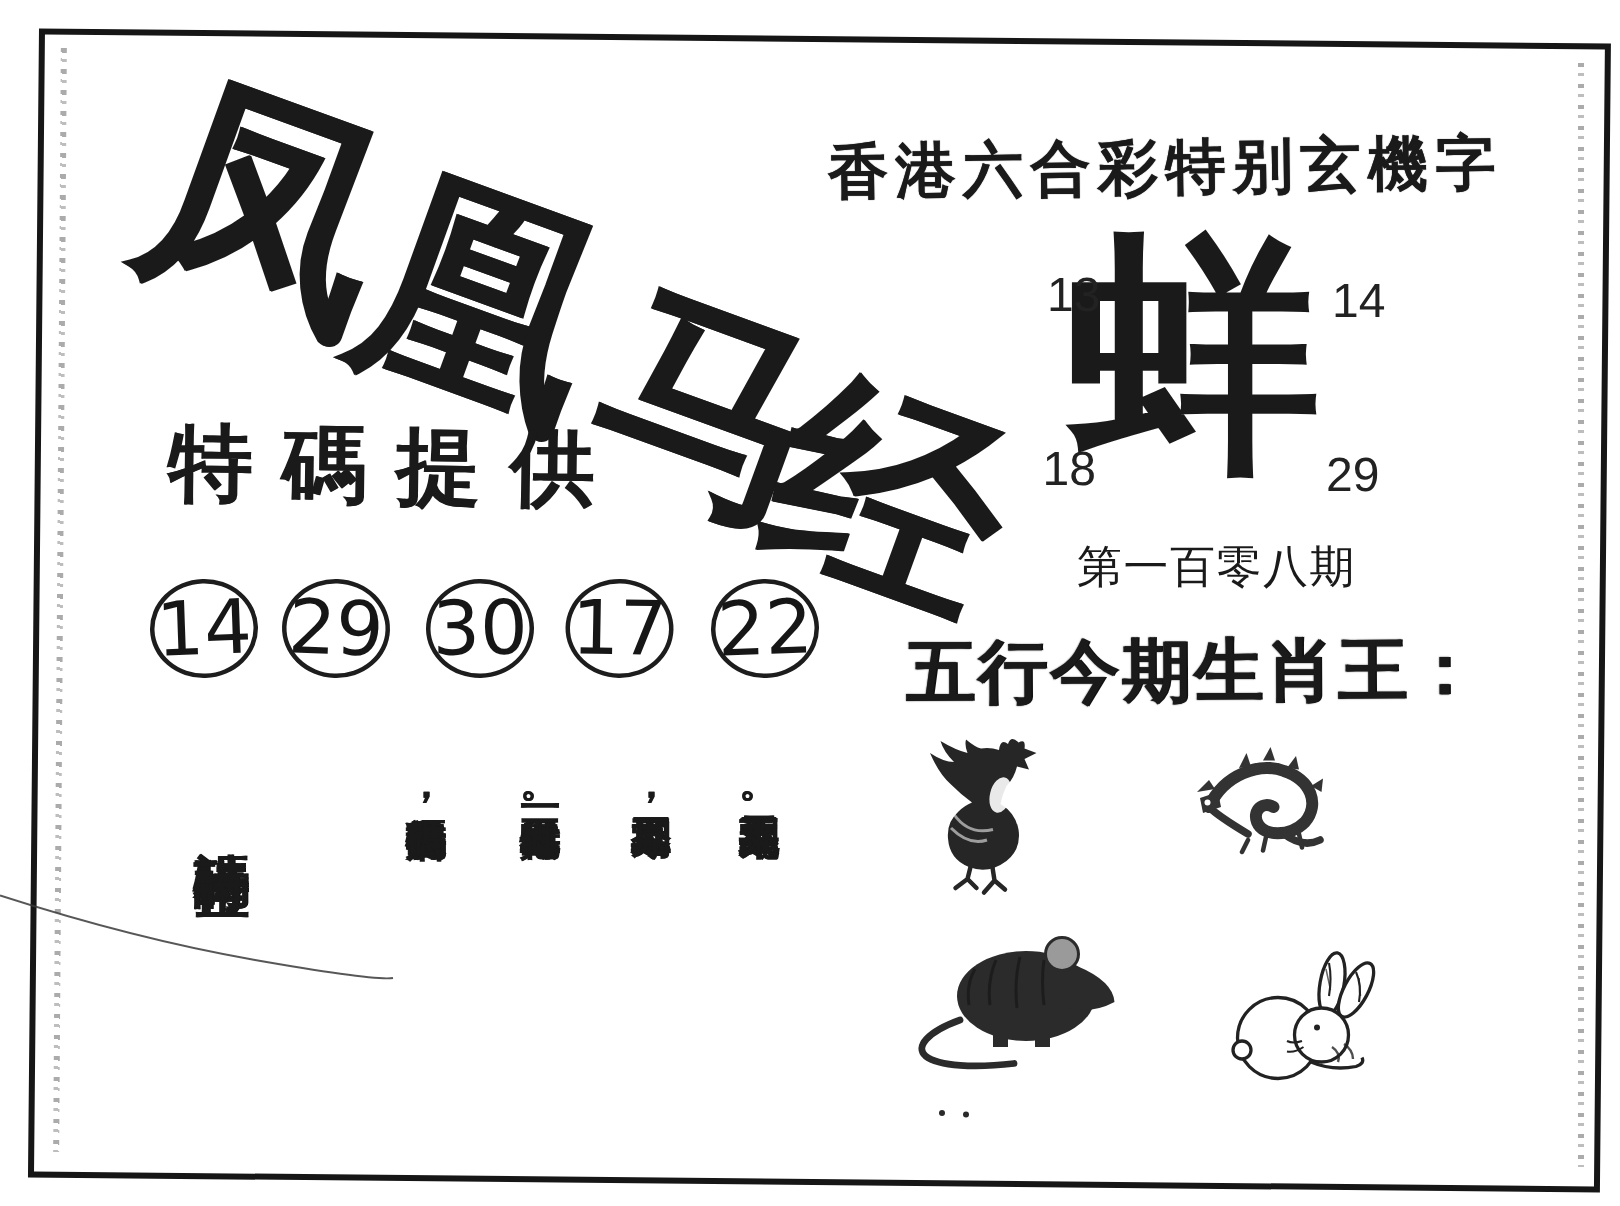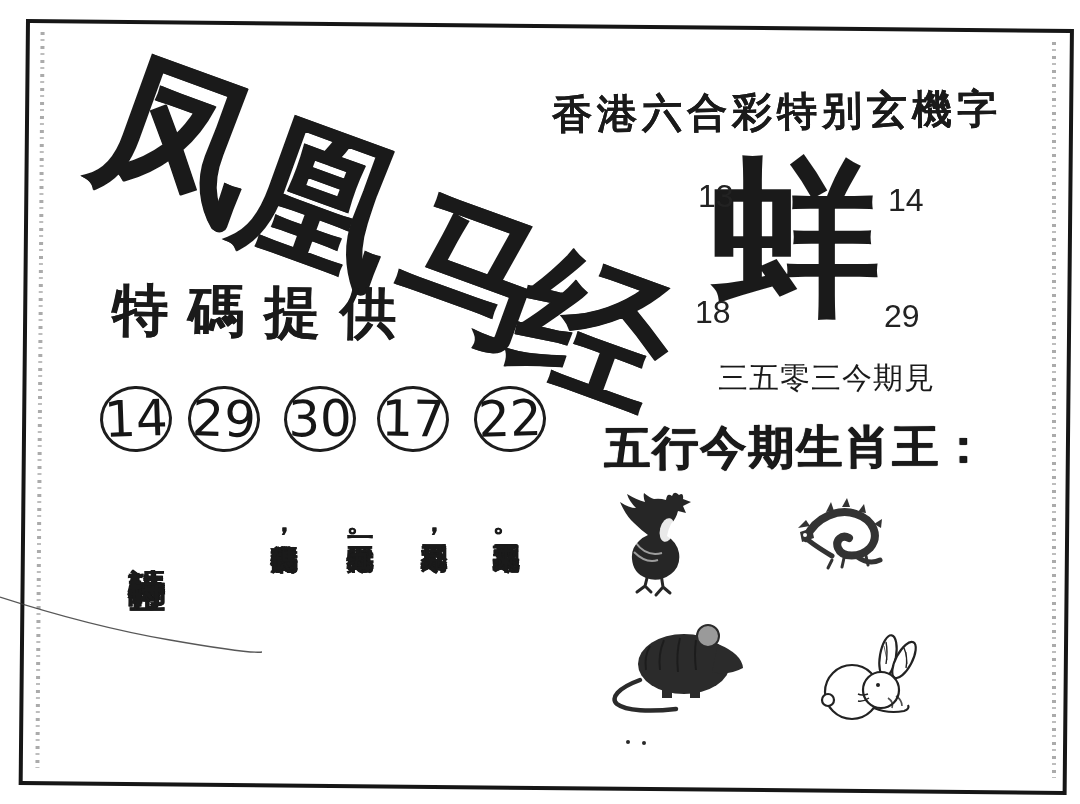--- a/index.html
+++ b/index.html
@@ -132,21 +132,21 @@
 <span class="abs title-char tc3">经</span>
 
 <div class="abs subtitle">特碼提供</div>
 
 <div class="abs mystery-char">蛘</div>
 <div class="abs corner-num cn-tl">13</div>
 <div class="abs corner-num cn-tr">14</div>
 <div class="abs corner-num cn-bl">18</div>
 <div class="abs corner-num cn-br">29</div>
 
-<div class="abs issue">三五零三今期見</div>
+<div class="abs issue">第一百零八期</div>
 
 <div class="abs zodiac-heading">五行今期生肖王：</div>
 
 <div class="abs num-circle nc0">14</div>
 <div class="abs num-circle nc1">29</div>
 <div class="abs num-circle nc2">30</div>
 <div class="abs num-circle nc3">17</div>
 <div class="abs num-circle nc4">22</div>
 
 <div class="abs vcol poem-col pc0">三零二九要到來。</div>

